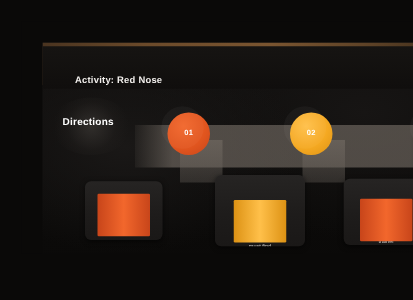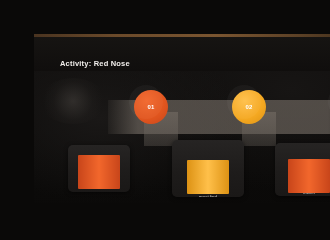--- a/index.html
+++ b/index.html
@@ -134,20 +134,21 @@
 </head>
 <body>
 
 <div id="slide">
 
   <div class="top-bar"></div>
   <div class="header-band"></div>
   <div class="slide-title">Activity: Red Nose</div>
 
   <div class="dir-glow"></div>
+  <div class="dir-pill">Directions</div>
 
   <div class="rail"></div>
   <div class="drop d1"></div>
   <div class="drop d2"></div>
   <div class="drop d3"></div>
 
   <div class="node n1">
     <div class="halo"></div>
     <span>01</span>
   </div>

